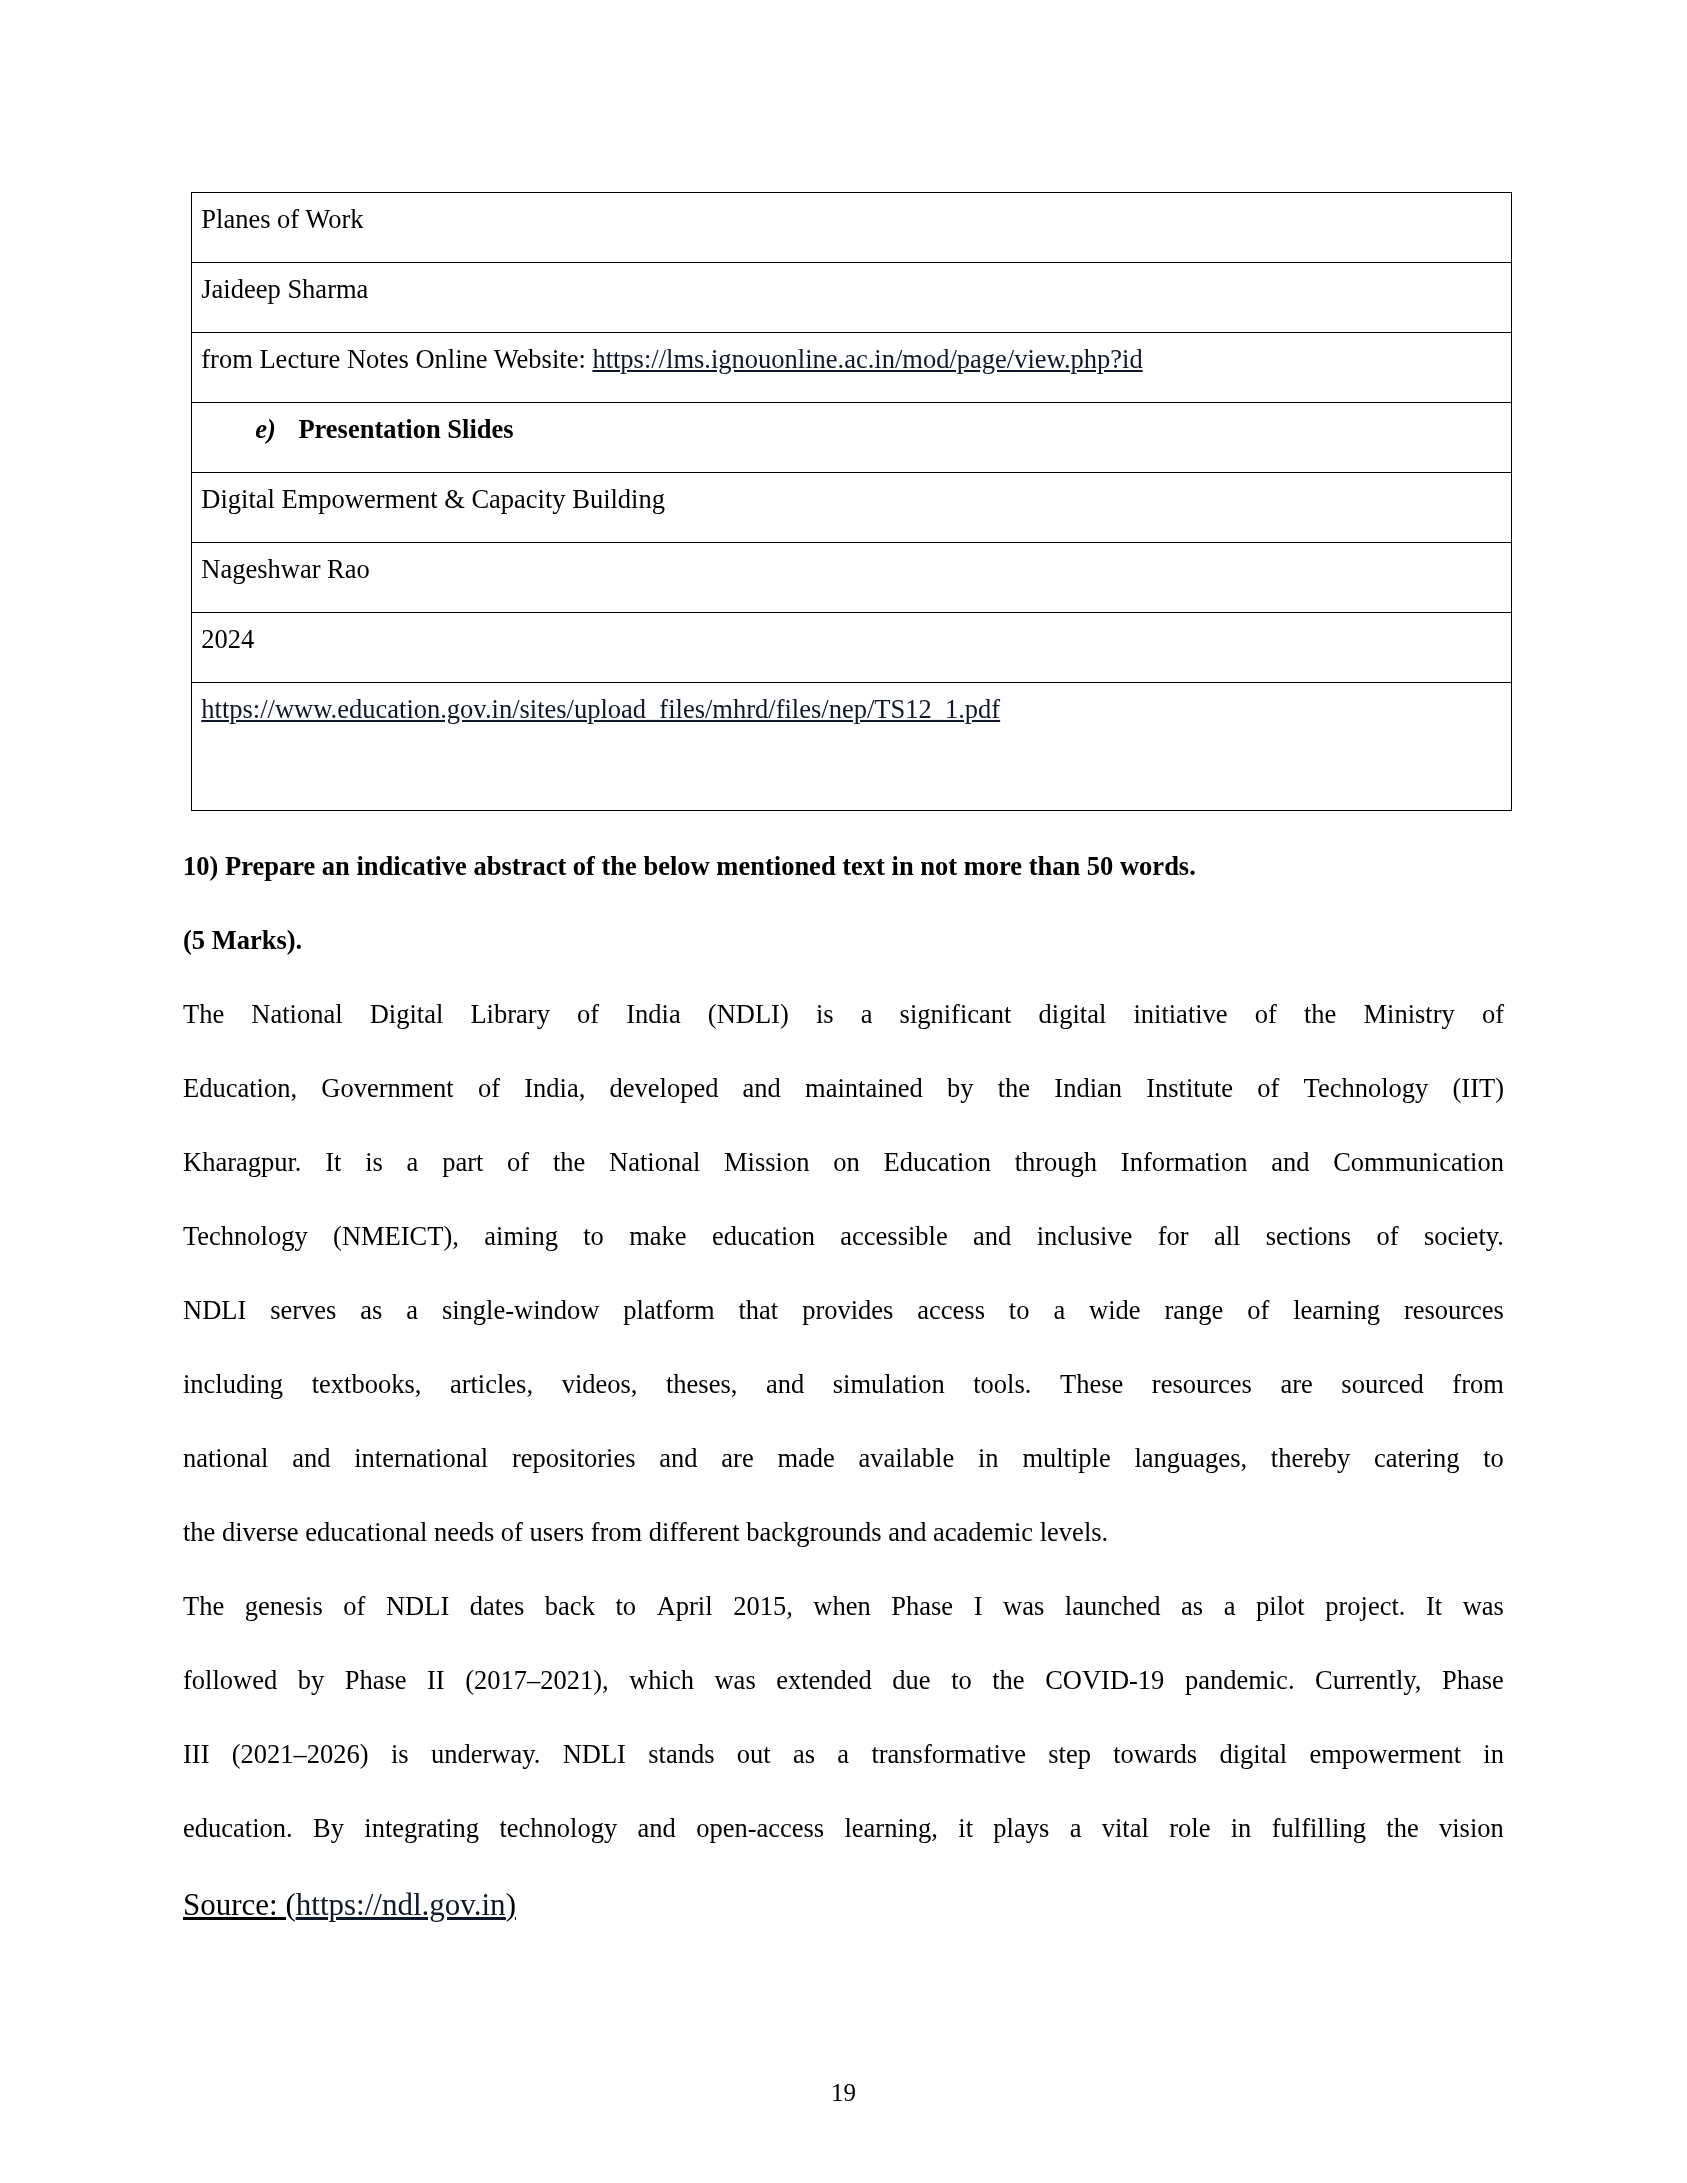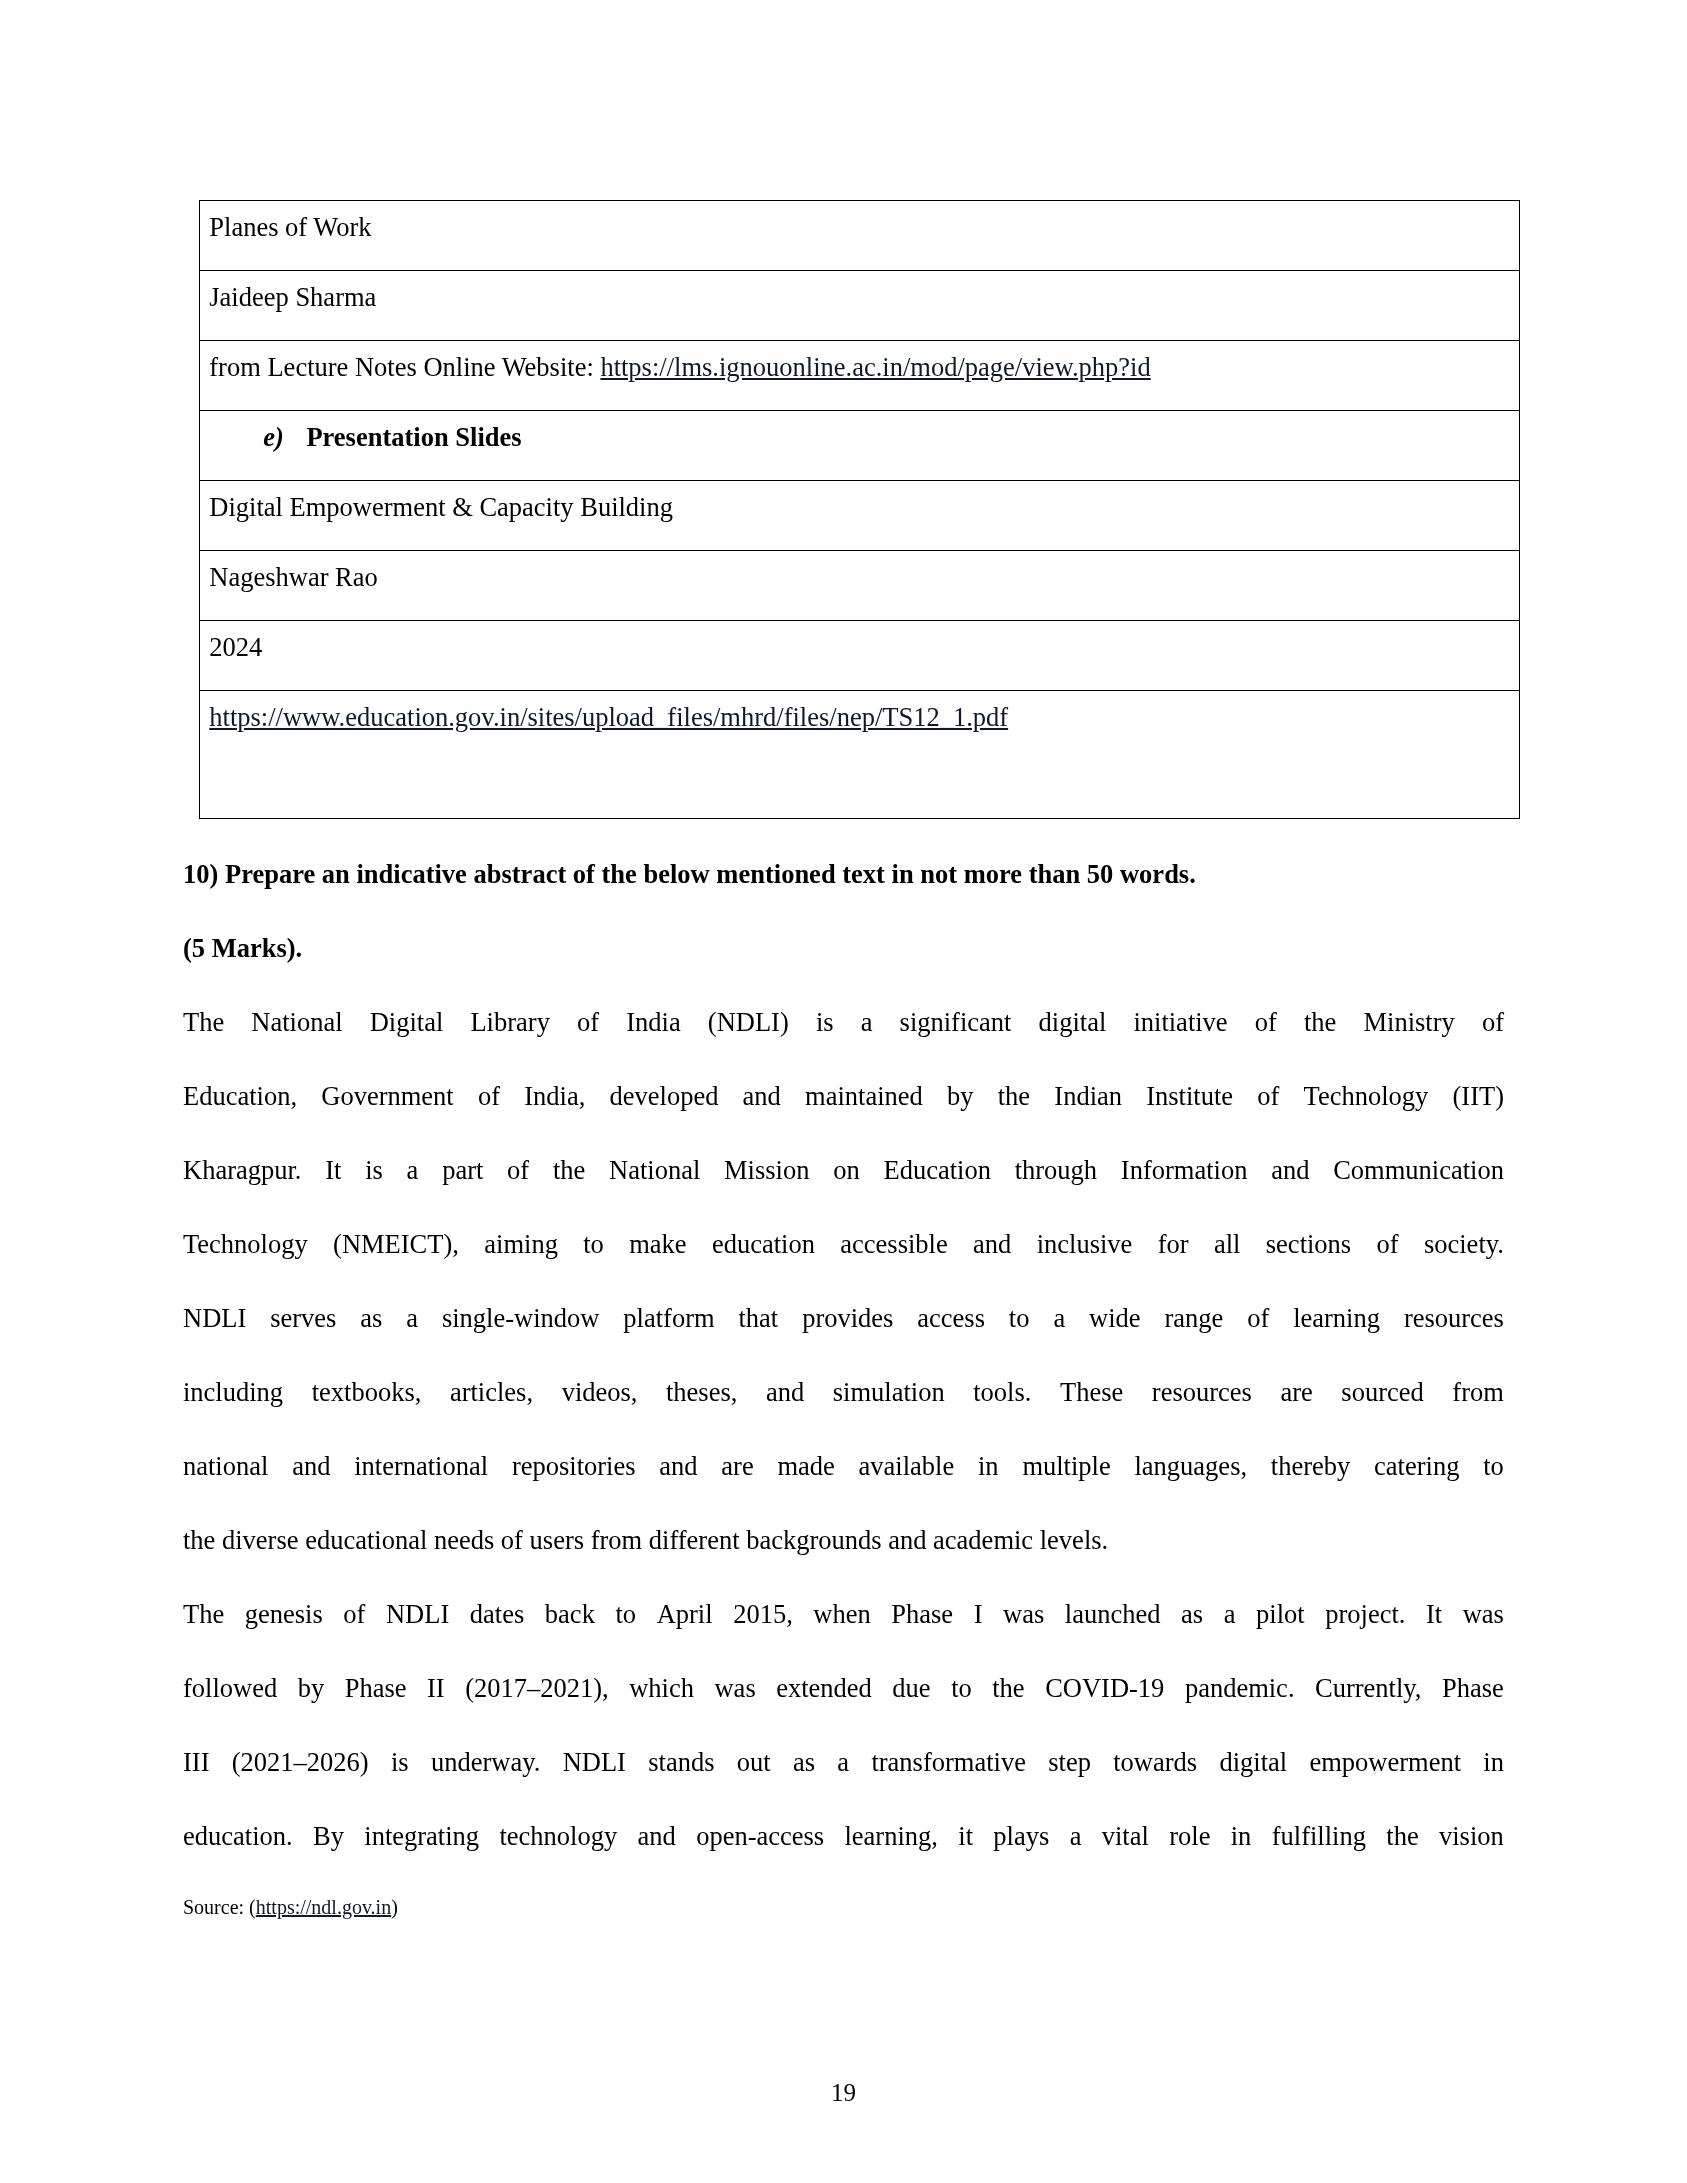--- a/index.html
+++ b/index.html
@@ -29,21 +29,21 @@
     left: 183px;
     top: 184px;
     width: 1321px;
   }
 
   
   table.ref-table {
     border-collapse: collapse;
     width: 1321px;
     table-layout: fixed;
-    margin: 16px;
+    margin: 8px;
     padding-left: 16px;
   }
   table.ref-table td {
     border: 1.3px solid #000000;
     padding: 8px 9.3px 0 9.3px;
     vertical-align: top;
     font-size: 26.5px;
     line-height: 1.42;
     font-family: "Liberation Serif", "DejaVu Serif", serif;
   }
@@ -102,23 +102,24 @@
   
   p.para .ln.j {
     display: flex;
     justify-content: space-between;
     width: 1321px;
     white-space: nowrap;
   }
   p.para .ln.j > span { display: inline-block; }
 
   .src-line {
-    font-size: 20px;
+    font-size: 31px;
     line-height: 1.0;
     height: 74px;
+    text-decoration: underline;
   }
 
   .pagenum {
     position: absolute;
     left: 0;
     top: 2079px;
     width: 1687px;
     text-align: center;
     font-size: 25px;
     font-family: "Liberation Serif", "DejaVu Serif", serif;

